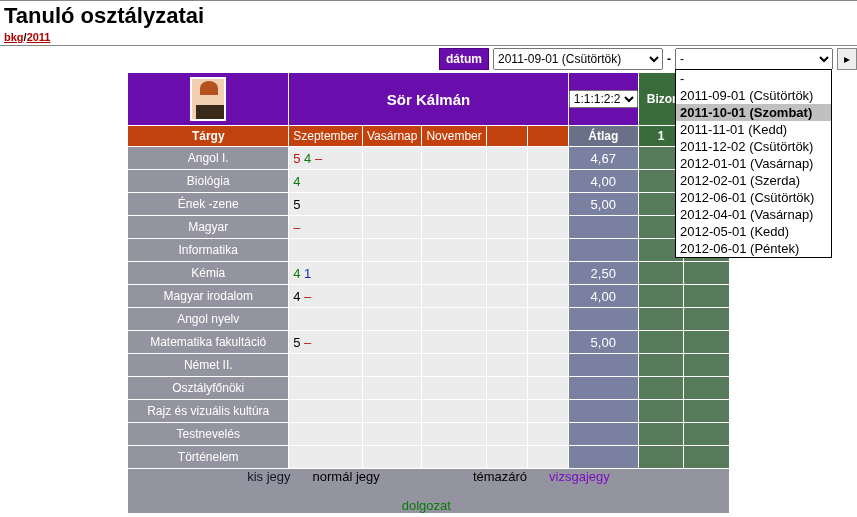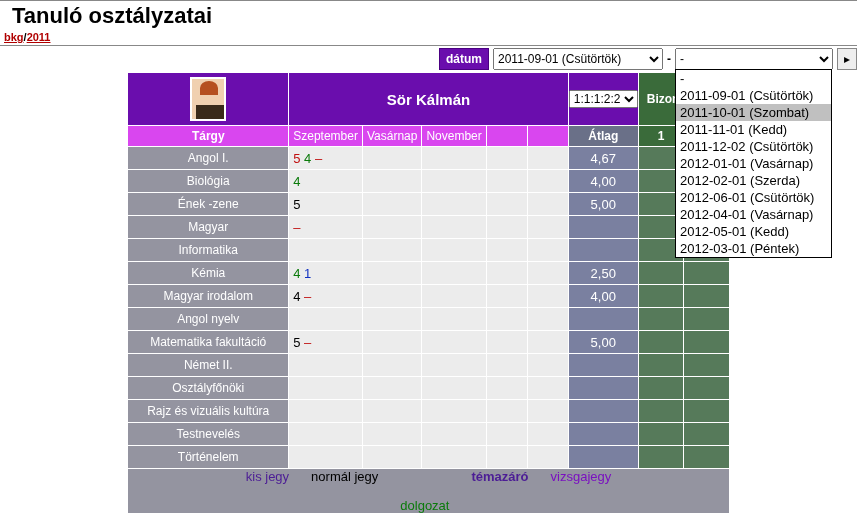--- a/index.html
+++ b/index.html
@@ -1,53 +1,53 @@
 <!DOCTYPE html>
 <html><head>
 <meta charset="utf-8">
 <style>
   * { box-sizing: border-box; }
   body { margin:0; font-family: Arial, sans-serif; font-size:12px; background:#fff; color:#000; }
   .page { width:857px; }
   .hr { border-top:1px solid #888; }
-  h1 { margin:2px 12px; font-size:22px; font-weight:bold; }
+  h1 { margin:2px 4px; font-size:22px; font-weight:bold; }
   .crumb { margin:0 4px 2px; font-size:11px; font-weight:bold; }
   .crumb a { color:#b00000; text-decoration:underline; }
   .topbar { display:flex; justify-content:flex-end; align-items:center; gap:4px; padding:2px 0; }
   .dlabel { background:#6a0dad; color:#fff; font-weight:bold; padding:3px 6px; border:1px solid #4b0082; }
   select.date { height:22px; font-size:12px; }
   .dash { font-weight:bold; }
   .gobtn { width:20px; height:22px; background:#eee; border:1px solid #888; cursor:pointer; font-size:12px; line-height:18px; text-align:center; padding:0; }
   .dropdown { position:absolute; background:#fff; border:1px solid #000; font-size:13px; z-index:10; width:157px; }
   .dropdown .opt { padding:1px 4px; cursor:default; white-space:nowrap; }
-  .dropdown .opt.hl { background:#c0c0c0; }
+  .dropdown .opt.hl { background:#c0c0c0;font-weight:bold; }
   .tablewrap { display:flex; justify-content:center; }
   table { border-collapse:separate; border-spacing:1px; background:#fff; }
   td,th { padding:0; }
   .hdr-purple { background:#6a0dad; color:#fff; text-align:center; font-weight:bold; }
   .hdr-dark { background:#3a6b3a; color:#fff; text-align:center; font-weight:bold; }
   .avatar-cell { background:#6a0dad; text-align:center; width:160px; height:52px; }
   .avatar { width:36px; height:44px; background:#f0d0b0; border:2px solid #fff; margin:2px auto; position:relative; overflow:hidden; }
   .avatar::before{content:"";position:absolute;top:2px;left:8px;width:18px;height:14px;background:#b55020;border-radius:50% 50% 0 0;}
   .avatar::after{content:"";position:absolute;bottom:0;left:4px;width:28px;height:14px;background:#3a2a1a;}
   .ratio-cell { background:#6a0dad; text-align:center; }
   select.ratio { font-size:12px; }
-  .colhdr { background:#d946ef; color:#fff; text-align:center; font-size:12px; height:20px; padding:2px 4px; white-space:nowrap; }
+  .colhdr { background:#c2410c; color:#fff; text-align:center; font-size:12px; height:20px; padding:2px 4px; white-space:nowrap; }
   .colhdr-av { background:#6a7088; color:#fff; text-align:center; font-weight:bold; height:20px; padding:2px 8px; }
   .colhdr-b { background:#3a6b3a; color:#fff; text-align:center; font-weight:bold; height:20px; width:36px; }
   .subj { background:#9494a0; color:#fff; text-align:center; height:22px; padding:2px 6px; font-size:12px; }
   .gcell { background:#ececec; height:22px; padding:2px 4px; font-size:13px; }
   .avcell { background:#7a80a0; color:#fff; text-align:center; height:22px; font-size:13px; }
   .bcell { background:#567a5a; height:22px; }
   .legendrow td { background:#9494a0; height:20px; text-align:center; }
   .legend { display:inline-flex; gap:22px; font-size:13px; }
-  .lg-kis { color:#4c1d95; }
+  .lg-kis { color:#0f172a; }
   .lg-norm { color:#000; }
   .lg-dolg { color:#0a7a0a;margin-top:29px; }
-  .lg-tema { color:#4c1d95;font-weight:bold; }
+  .lg-tema { color:#000000; }
   .lg-vizs { color:#7a10c0; }
   .g5{color:#c01010;} .g4{color:#0a7a0a;} .g1{color:#1030c0;} .gd{color:#c01010;}
 </style>
 </head>
 <body>
 
 <div class="page">
   <div class="hr"></div>
   <h1>Tanuló osztályzatai</h1>
   <div class="crumb">
@@ -69,21 +69,21 @@
           <div class="opt">-</div>
           <div class="opt">2011-09-01 (Csütörtök)</div>
           <div class="opt hl">2011-10-01 (Szombat)</div>
           <div class="opt">2011-11-01 (Kedd)</div>
           <div class="opt">2011-12-02 (Csütörtök)</div>
           <div class="opt">2012-01-01 (Vasárnap)</div>
           <div class="opt">2012-02-01 (Szerda)</div>
           <div class="opt">2012-06-01 (Csütörtök)</div>
           <div class="opt">2012-04-01 (Vasárnap)</div>
           <div class="opt">2012-05-01 (Kedd)</div>
-          <div class="opt">2012-03-01 (Péntek)</div>
+          <div class="opt">2012-06-01 (Péntek)</div>
         </div>
     </div>
     <button class="gobtn">▸</button>
   </div>
 
   <div class="tablewrap">
     <table>
       <tbody>
           <tr>
         <td class="avatar-cell">

